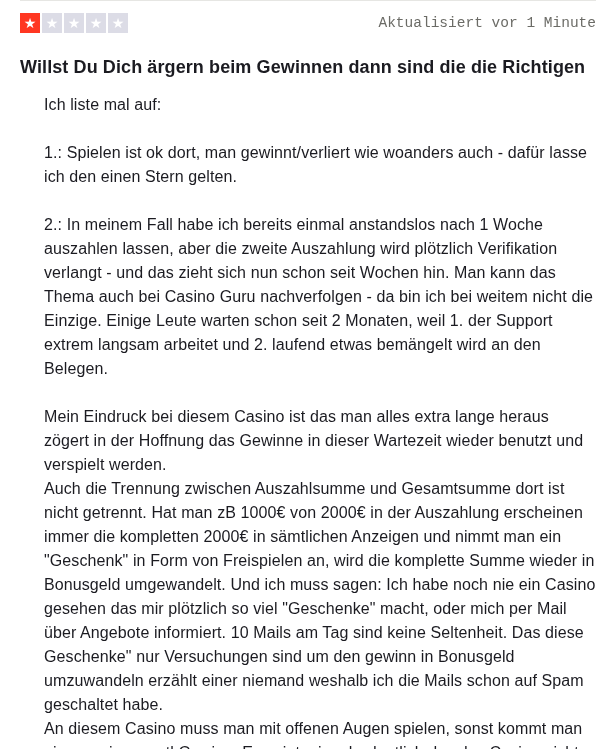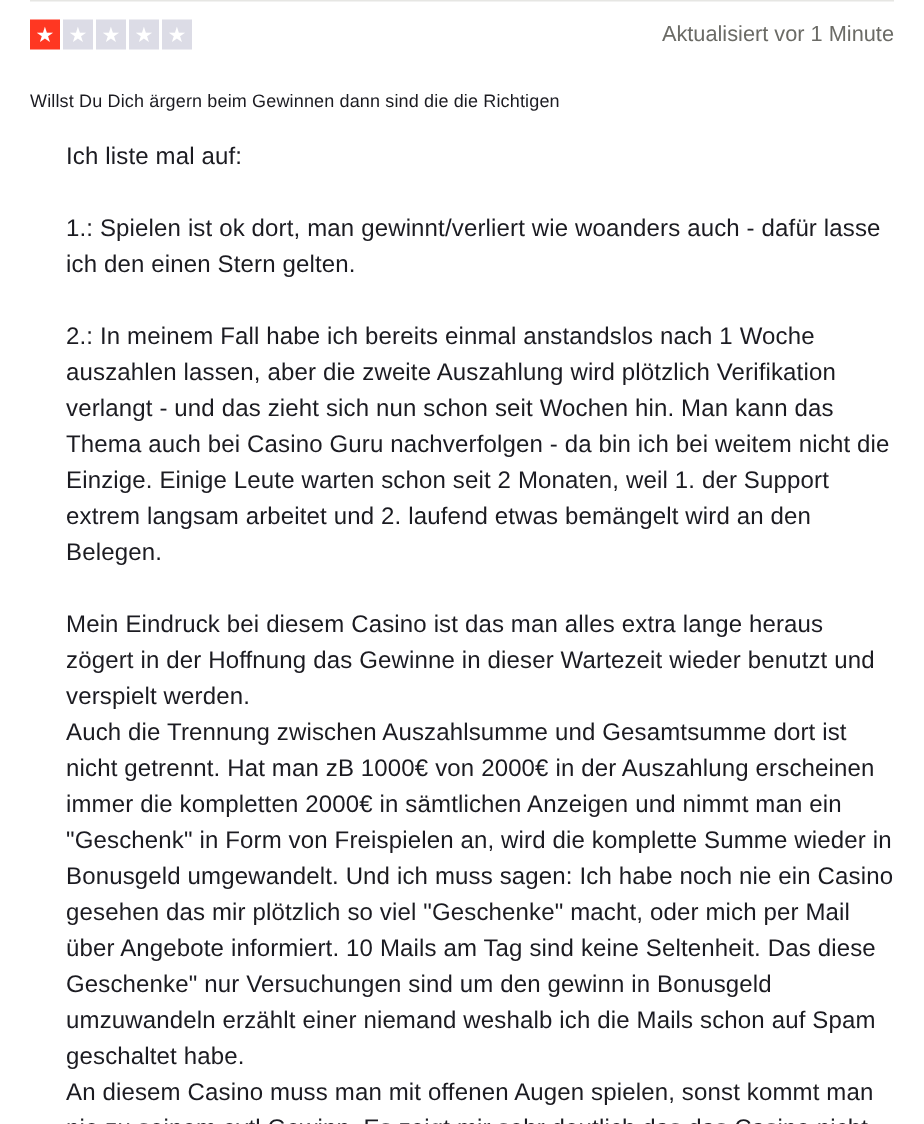--- a/index.html
+++ b/index.html
@@ -51,26 +51,27 @@
     line-height:1;
     user-select:none;
   }
   .star.active{
     background:var(--c-star-active);
   }
   .updated{
     font-size:14.5px;
     line-height:20px;
     color:var(--c-muted);
+    font-family:Liberation Mono, monospace;
   }
   .review-title{
     margin-top:22px;
-    font-size:12px;
+    font-size:18px;
     line-height:24px;
-    font-weight:400;
+    font-weight:700;
     color:var(--c-text);
     letter-spacing:0.1px;
   }
   .review-title a{
     color:inherit;
     text-decoration:none;
     cursor:pointer;
   }
   .review-body{
     margin-top:14px;

